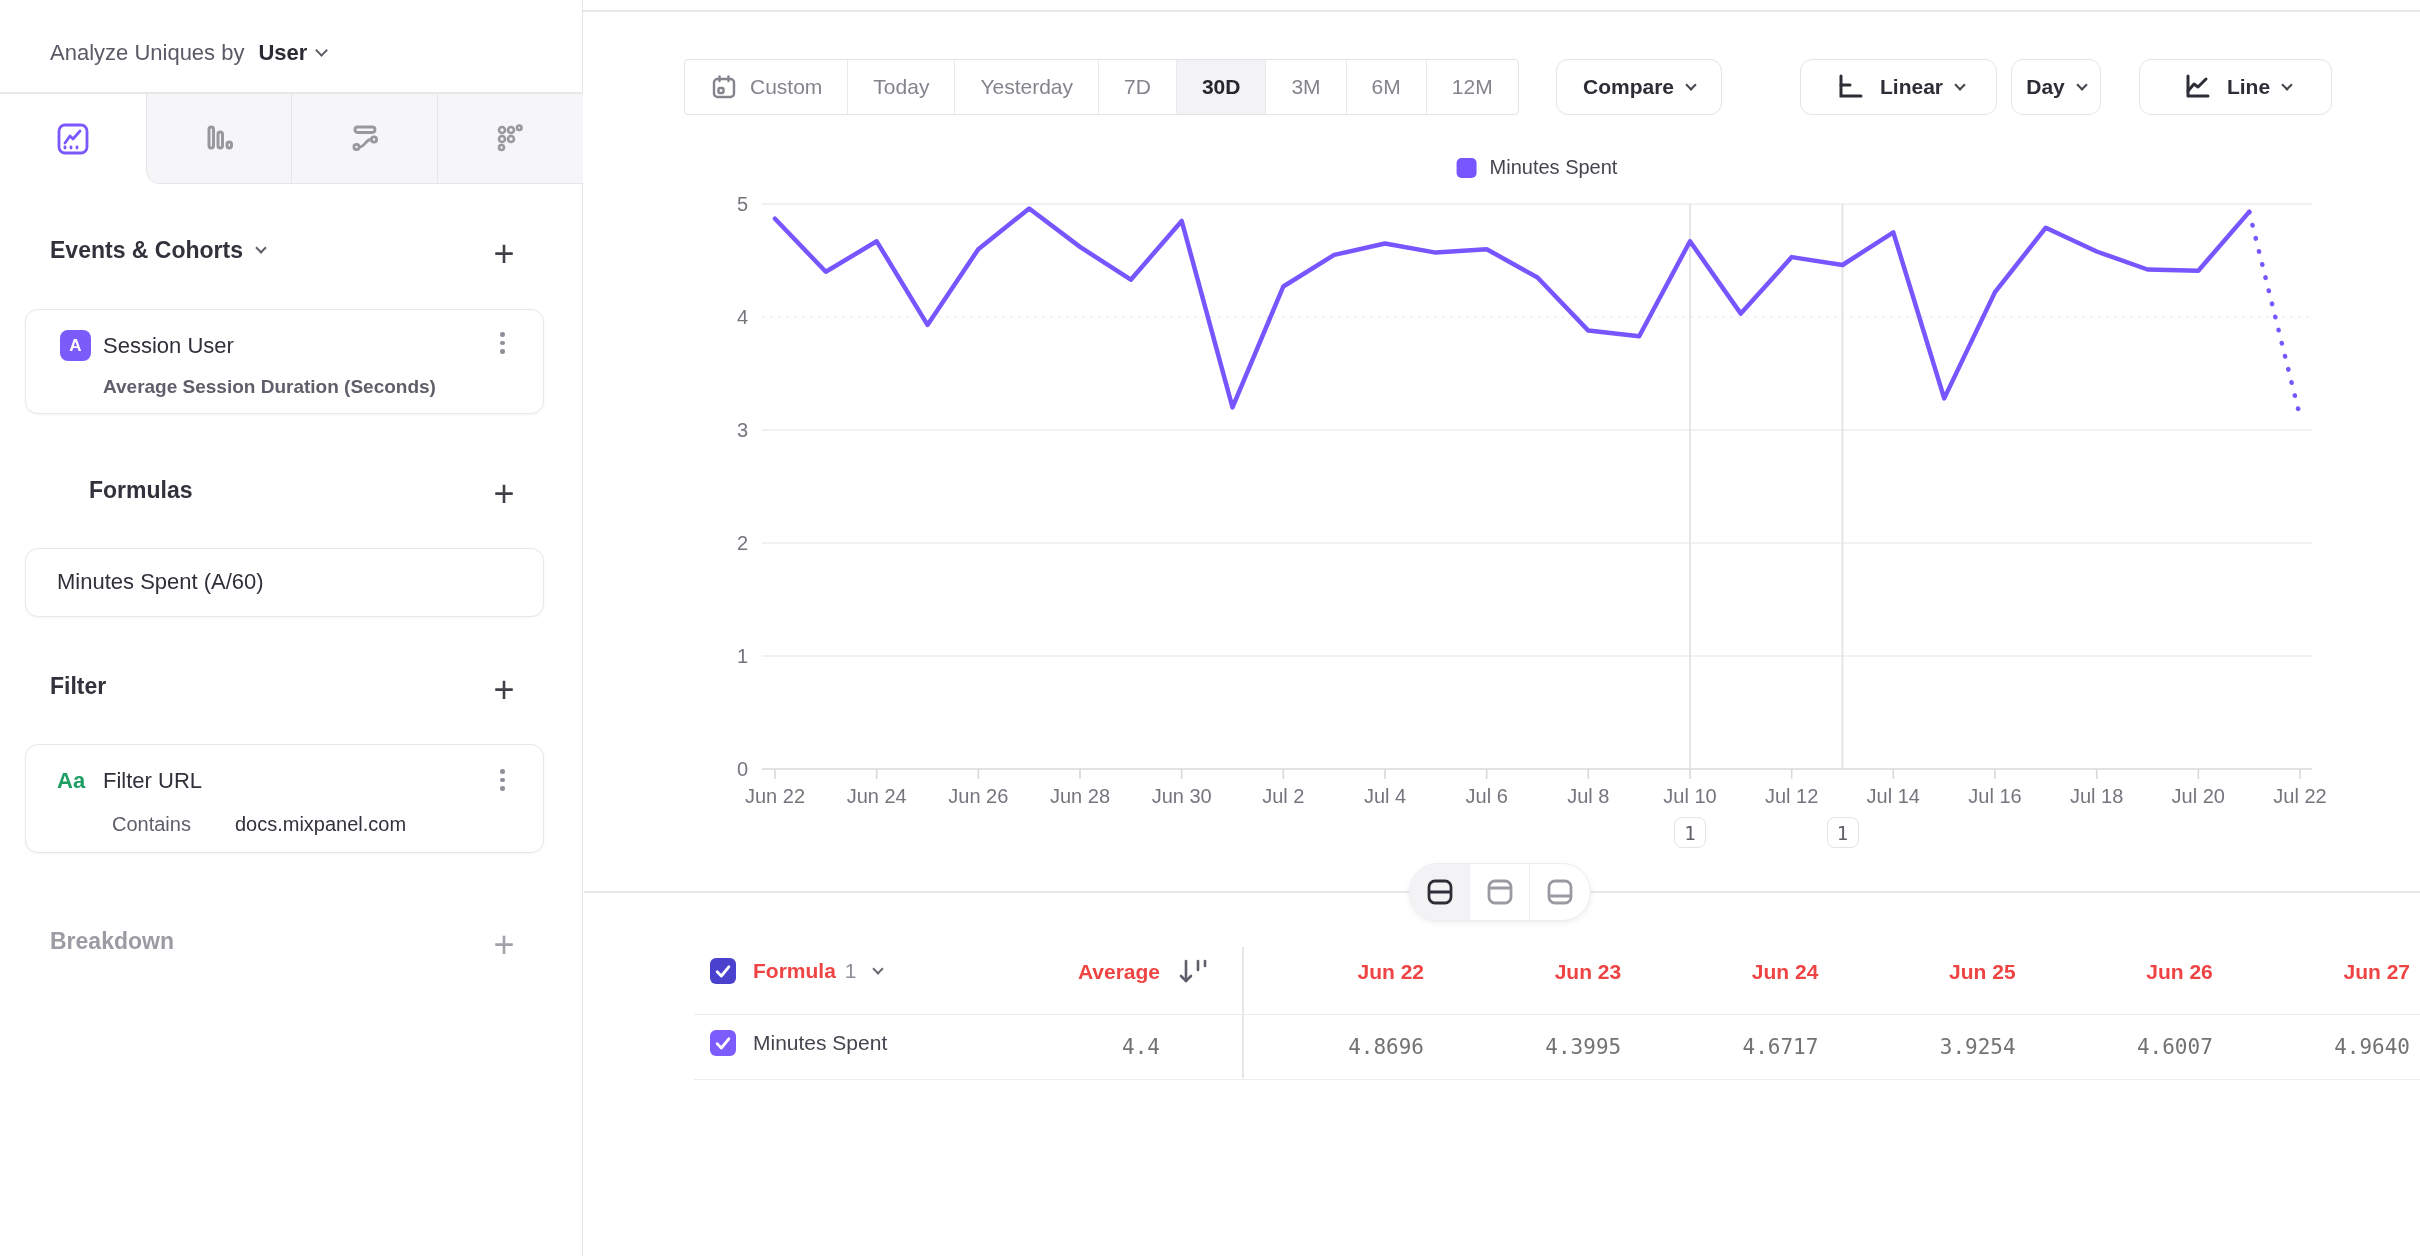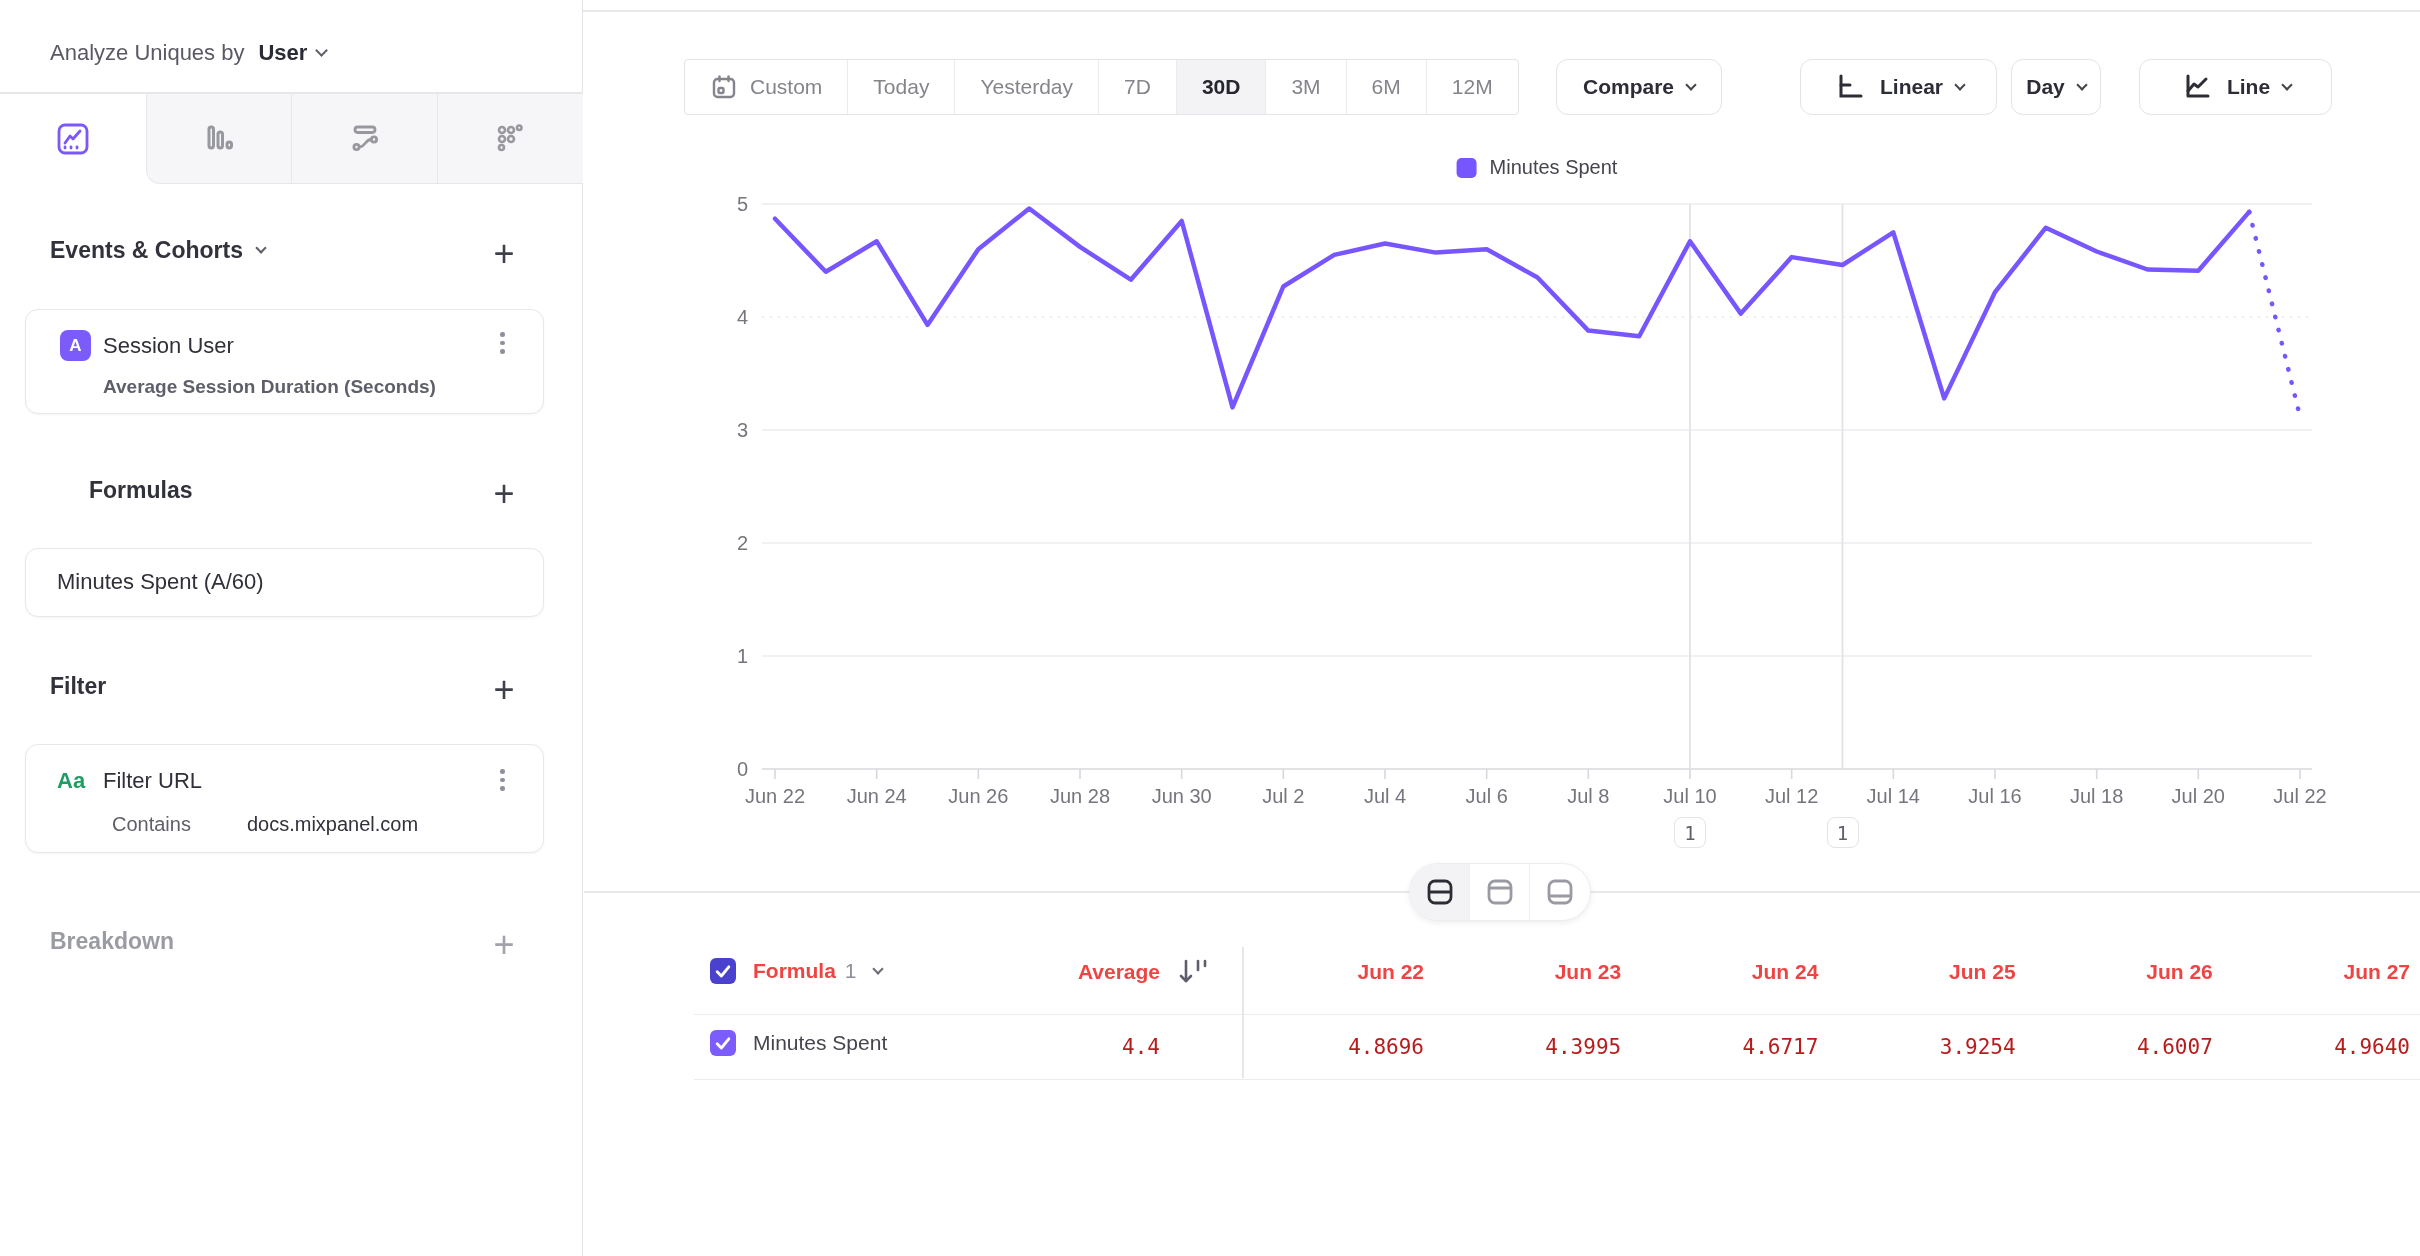--- a/index.html
+++ b/index.html
@@ -72,21 +72,21 @@
   #view-toggle { left:1409px; top:863px; height:58px; display:flex; background:#fff;
     border:1.6px solid #ededf0; border-radius:29px; box-shadow:0 2px 6px rgba(20,20,40,.07); overflow:hidden; }
   #view-toggle .vseg { width:60px; display:flex; align-items:center; justify-content:center;
     border-right:1.4px solid #efeff2; cursor:pointer; }
   #view-toggle .vseg:last-child { border-right:none; }
   #view-toggle .vseg.active { background:#f3f3f5; }
 
   
   .th { font-size:21px; font-weight:700; color:#ef4444; }
   .td { font-size:21px; color:#45454f; }
-  .mono { font-family:"DejaVu Sans Mono",monospace; color:#b91c1c; }
+  .mono { font-family:"DejaVu Sans Mono",monospace; color:#737373; }
   .checkbox { width:26px; height:26px; border-radius:6px; display:flex; align-items:center;
     justify-content:center; cursor:pointer; }
   .cell-r { text-align:right; }
   #col-divider { left:1242px; top:947px; width:1.6px; height:131px; background:#e7e7ea; }
   .h-div { left:694px; width:1726px; height:1.4px; background:#ececef; }
 </style>
 </head>
 <body>
 
 <div id="app">
@@ -232,21 +232,21 @@
     <div class="plus abs" style="top:668px;">+</div>
 
     <div class="card abs" style="top:744px; height:109px;">
       <div class="abs" style="left:31px; top:23px; font-size:22px; font-weight:700; color:#1f9e63;">Aa</div>
       <div class="abs card-title" style="left:77px; top:23px;">Filter URL</div>
       <div class="kebab abs" style="left:468px; top:18px;">
         <i></i>
           <i></i>
           <i></i>
       </div>
-      <div class="abs row" style="left:86px; top:68px; gap:56px;">
+      <div class="abs row" style="left:86px; top:68px; gap:44px;">
         <span class="card-sub" style="font-weight:400; color:#5f5f6b; font-size:20px;">Contains</span>
         <span style="font-size:20px; color:#32323c;">docs.mixpanel.com</span>
       </div>
     </div>
 
     <div class="sec-head abs row dim" style="top:928px;">
       <span>Breakdown</span>
     </div>
     <div class="plus abs dim" style="top:923px;">+</div>
   </aside>

